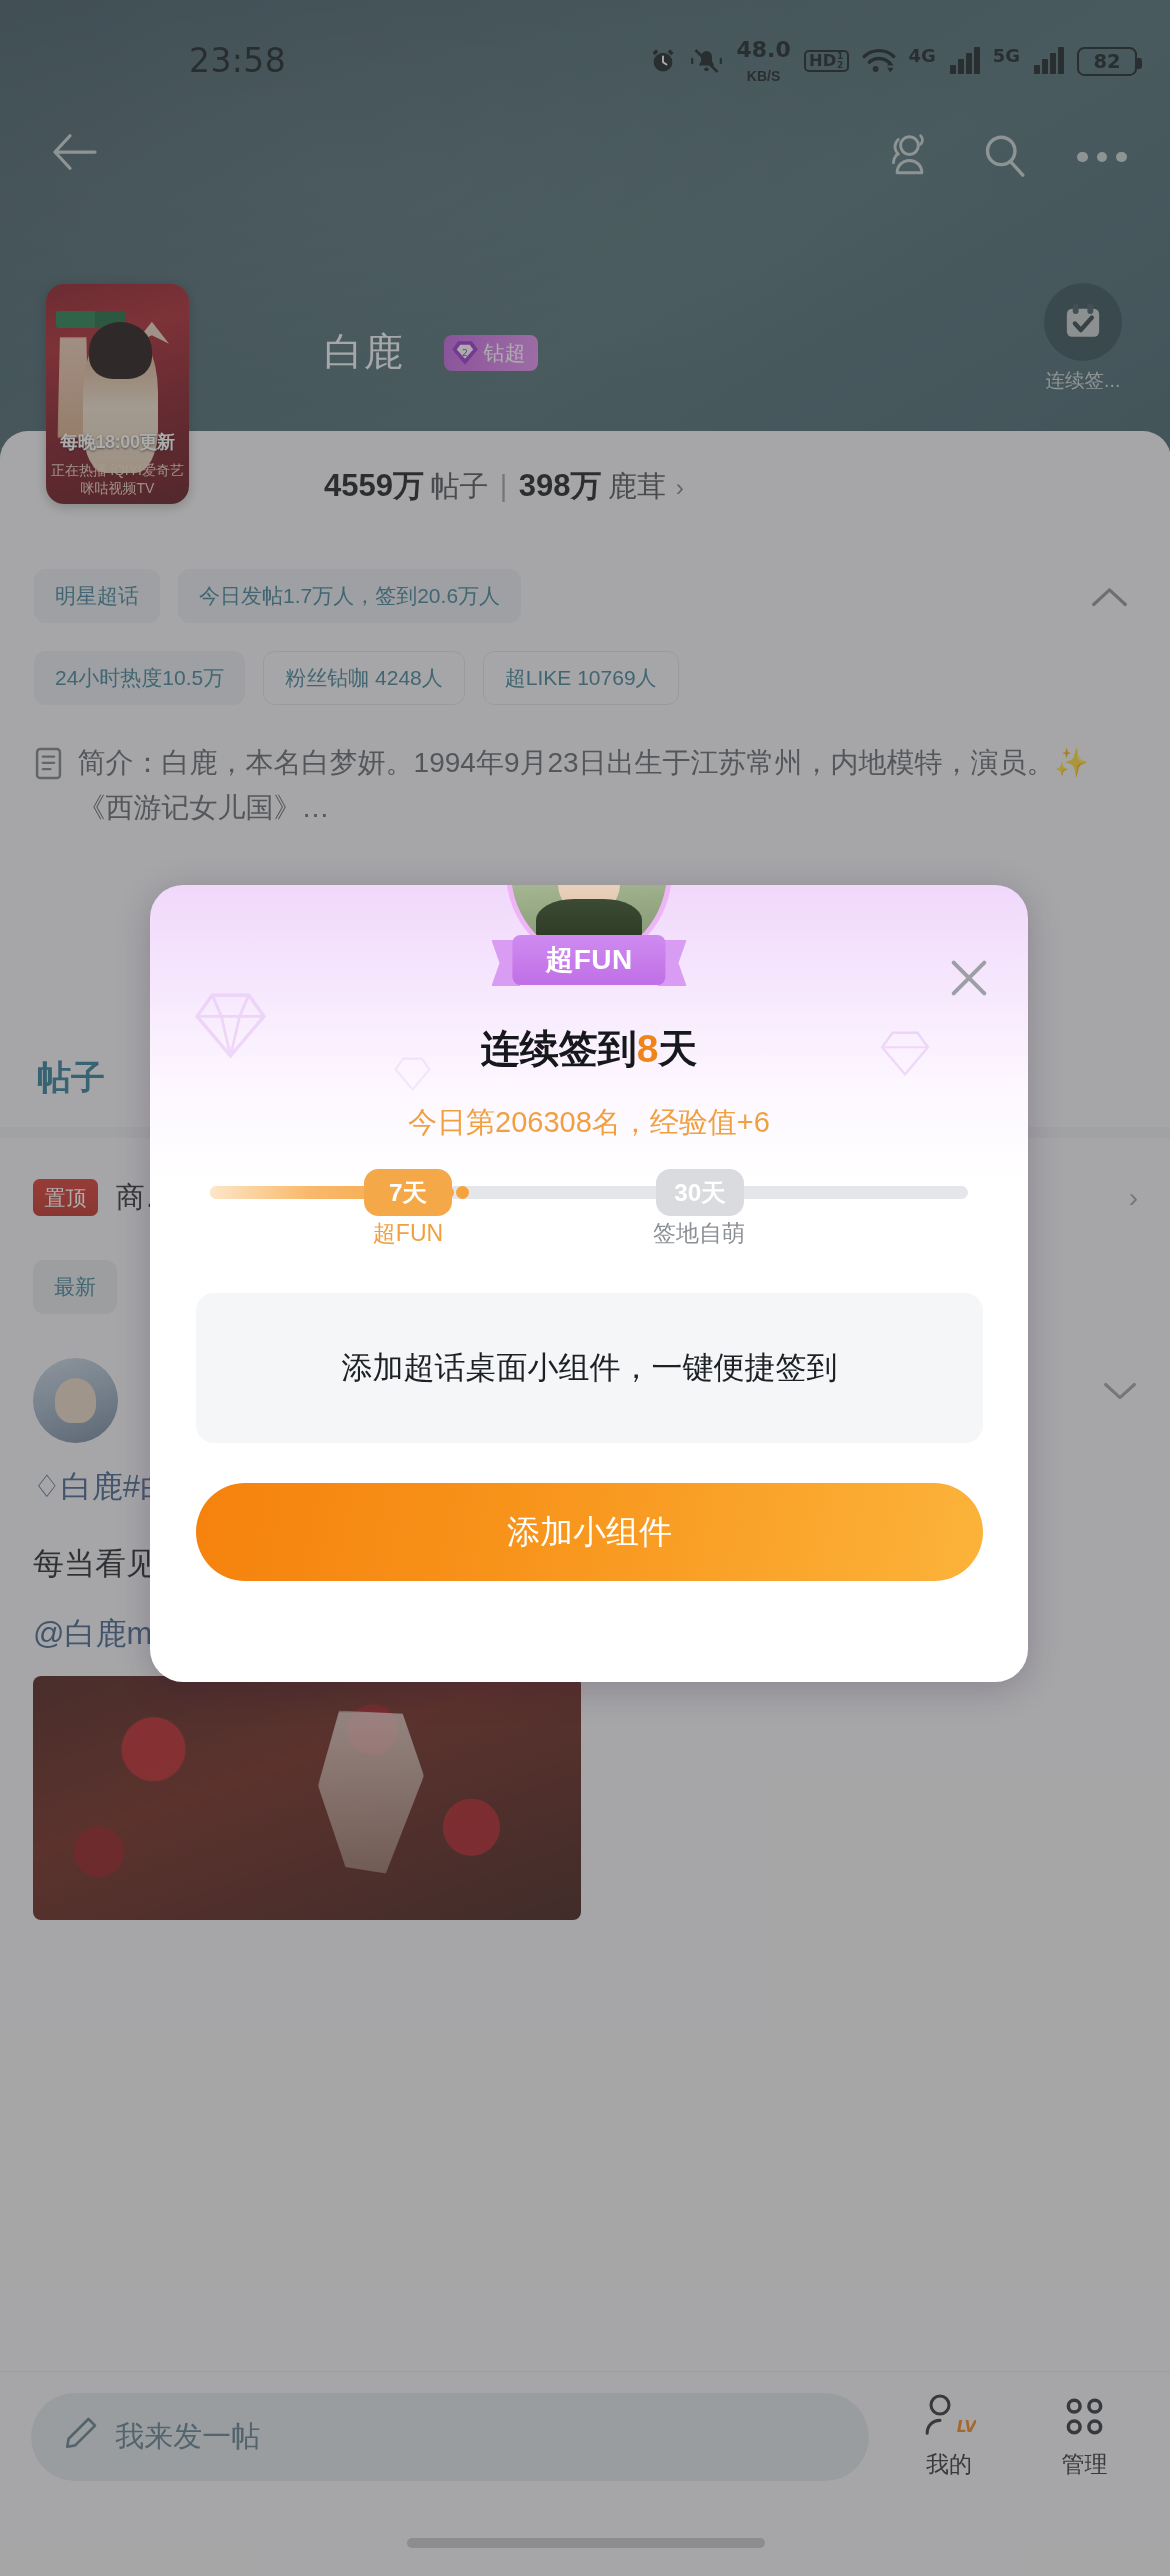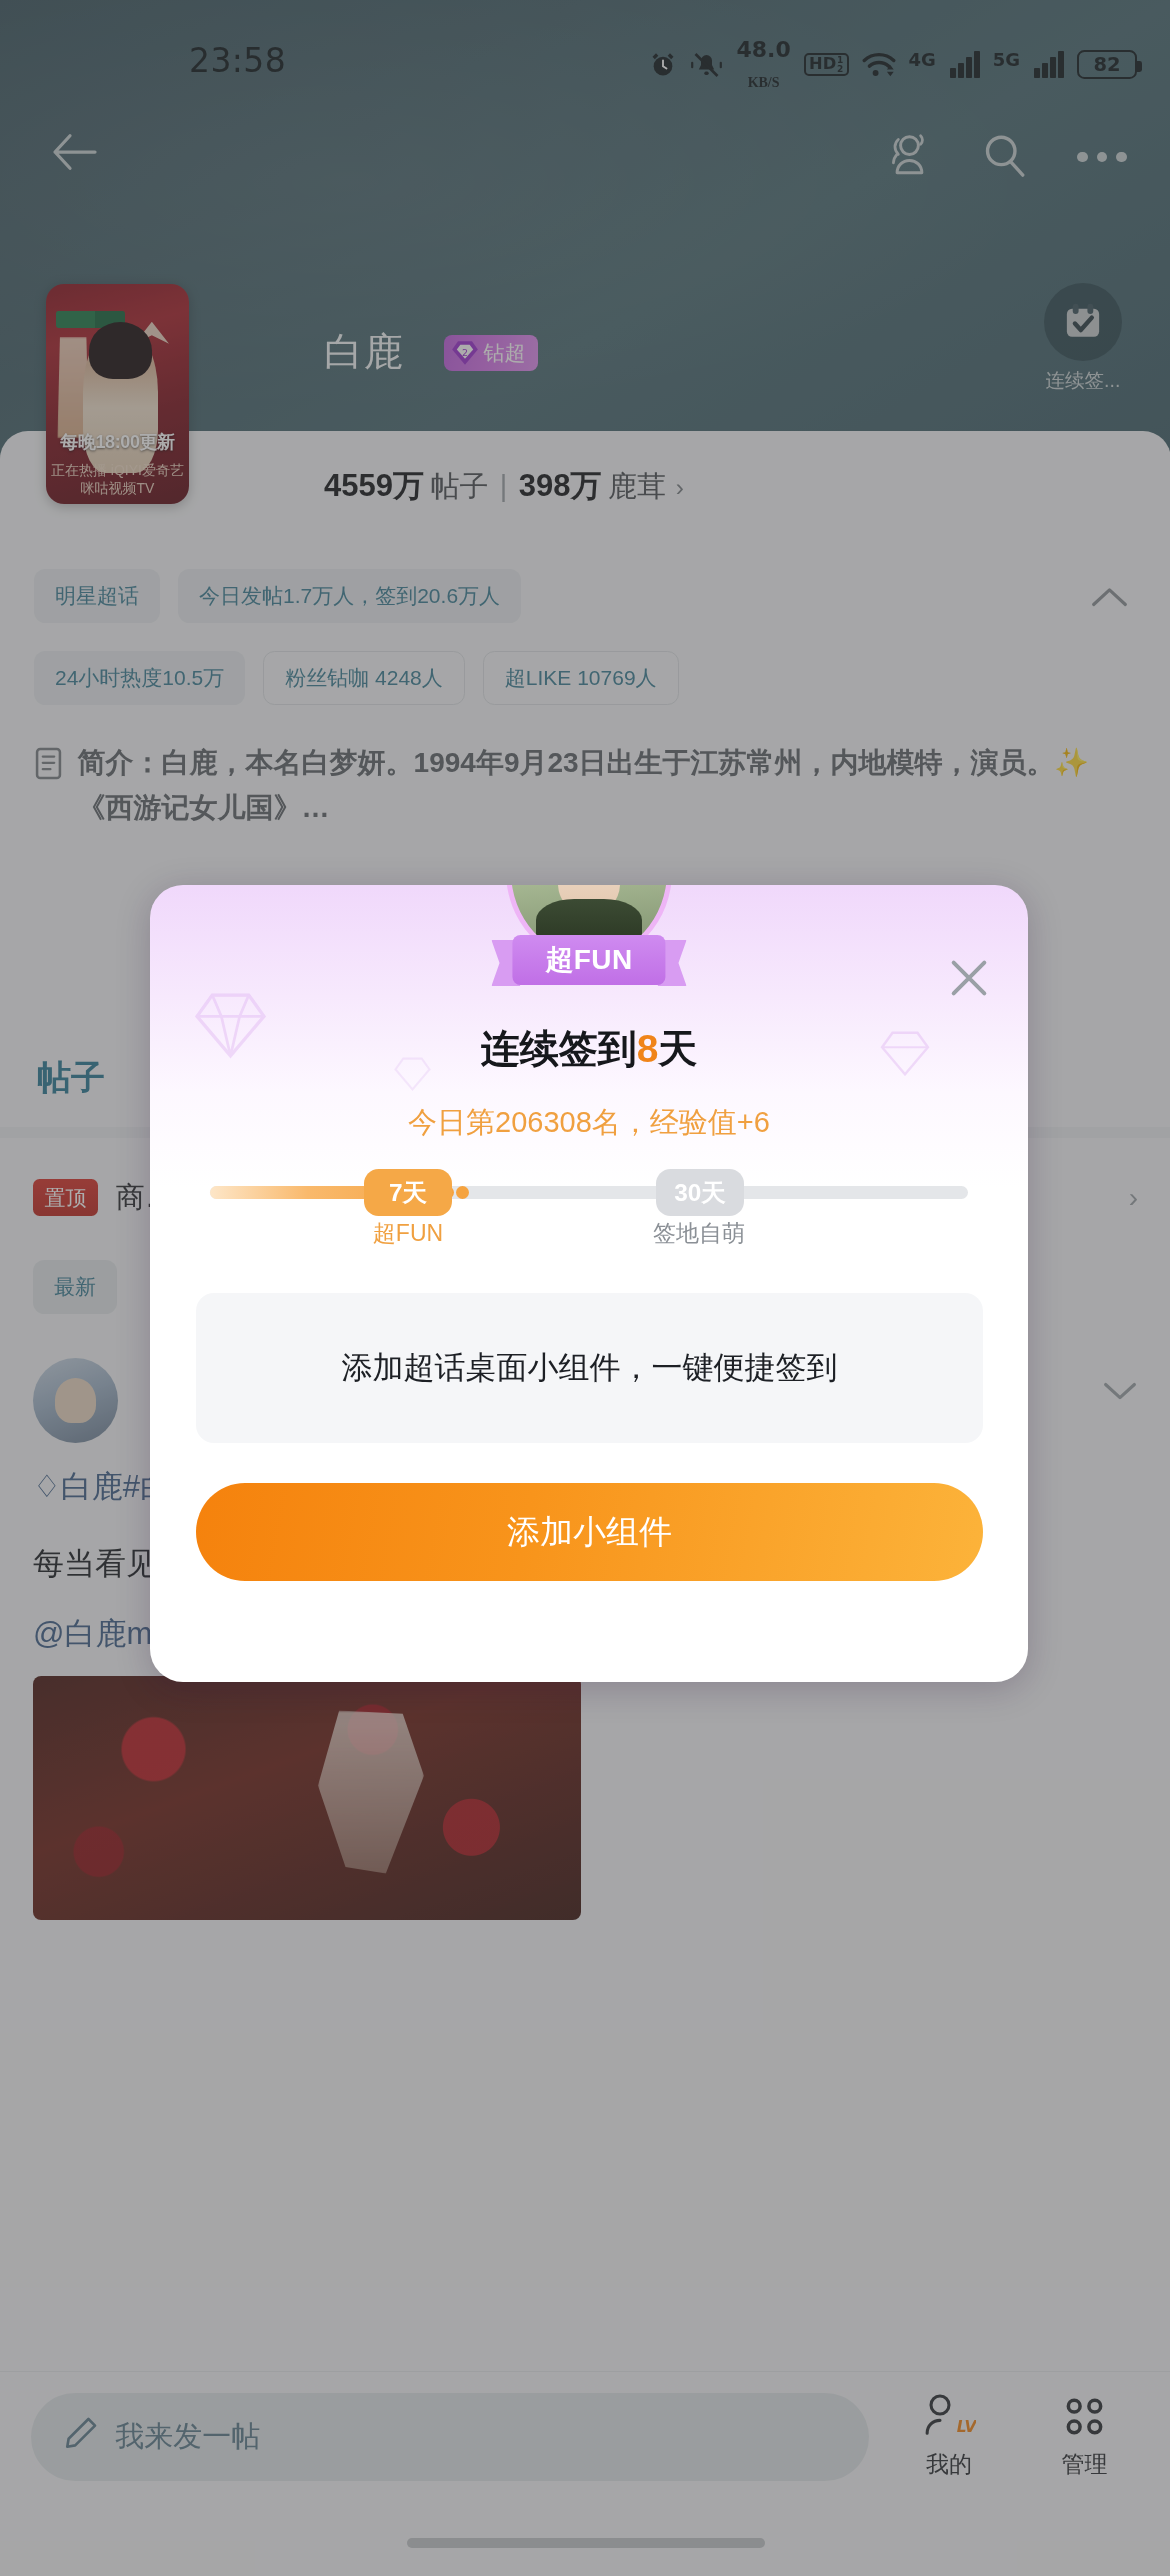--- a/index.html
+++ b/index.html
@@ -34,21 +34,21 @@
     font-size:33px; color:#10181c; letter-spacing:0.4px;
     font-family:"DejaVu Sans",sans-serif; font-weight:400;
   }
   .sb-right {
     position:absolute; right:34px; top:39px;
     display:flex; align-items:center; gap:13px; color:#121a1e;
   }
   .sb-ic { display:flex; align-items:center; }
   .sb-speed { display:flex; flex-direction:column; align-items:center; line-height:1; }
   .sb-speed .n { font-size:22px; font-weight:600; font-family:"DejaVu Sans",sans-serif;}
-  .sb-speed .u { font-size:14px; font-weight:700; font-family:Liberation Serif, serif; margin-top:15px;}
+  .sb-speed .u { font-size:14px; font-weight:700; font-family:Liberation Sans, sans-serif; margin-top:8px;}
   .sb-hd {
     border:2.4px solid #121a1e; border-radius:4.9px; padding:0.8px 3.3px;
     font-size:16.3px; font-weight:700; line-height:1;
     display:flex; align-items:center; gap:0.8px;
     font-family:"DejaVu Sans",sans-serif;
   }
   .sb-hd sub { display:flex; flex-direction:column; font-size:9px; line-height:.95; font-weight:700; }
   .sig { display:flex; align-items:flex-end; gap:2.4px; }
   .sig i { display:block; width:5.7px; background:#121a1e; border-radius:0.8px; }
   .sig i:nth-child(1){height:9.8px;} .sig i:nth-child(2){height:15.4px;}
@@ -155,21 +155,21 @@
   }
   .chip.outline { background:transparent; border:1.6px solid #dcdfe4; }
   .collapse-ar { position:absolute; right:42px; top:154px; }
 
   .intro {
     position:absolute; left:34px; top:309px; width:1081px;
     display:flex; gap:14.6px;
   }
   .intro .doc { margin-top:6.5px; flex:0 0 auto; }
   .intro p {
-    font-size:28px; line-height:1.62; color:#5f646b;font-weight:bold;
+    font-size:28px; line-height:1.62; color:#5f646b;
   }
 
   
   .tabs {
     position:absolute; left:0; top:602px; width:1171px; height:89px;
     display:flex; align-items:center; gap:54px; padding:0 37px;
     white-space:nowrap; overflow:hidden;
   }
   .tab { font-size:31px; color:#6b7076; }
   .tab.active { color:#2d7b96; font-size:34px; font-weight:700; }

